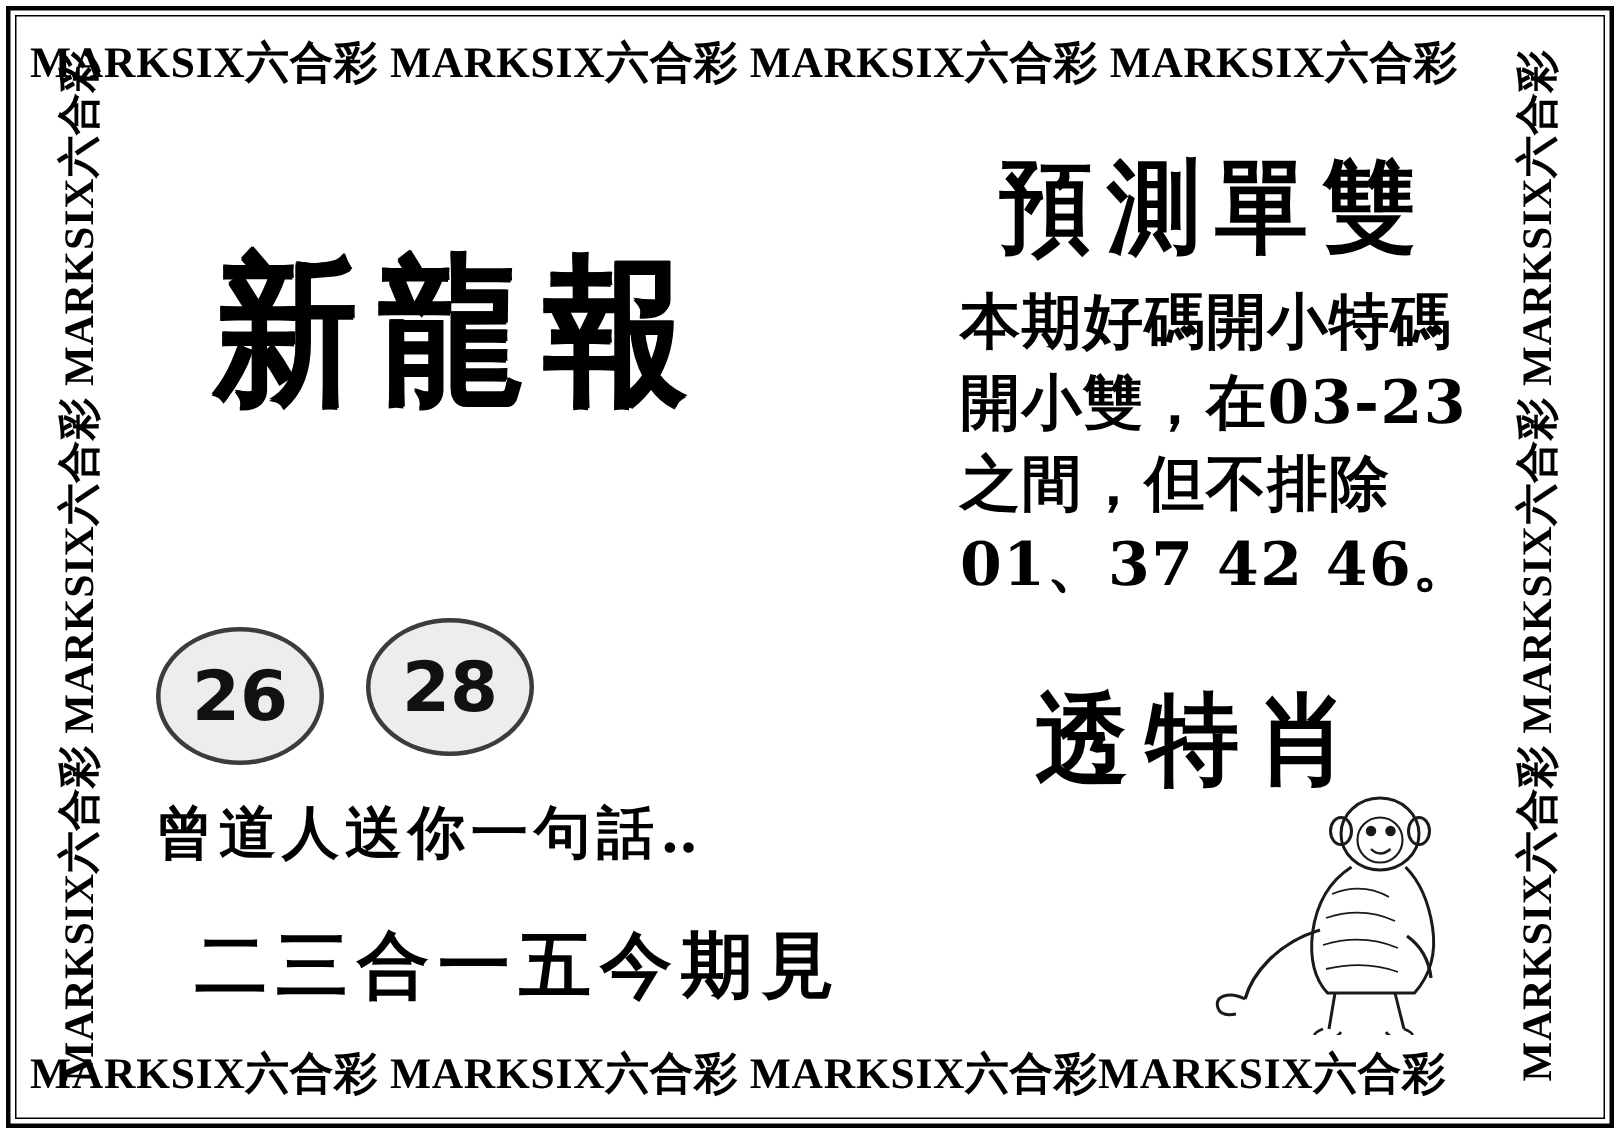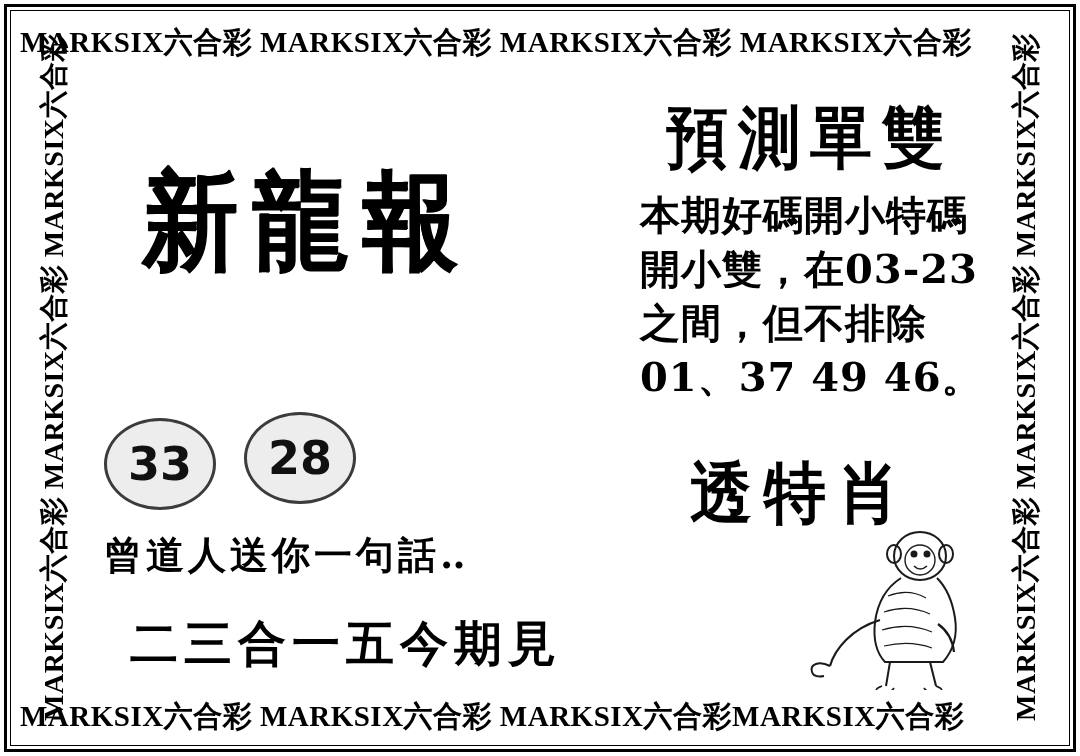--- a/index.html
+++ b/index.html
@@ -225,29 +225,29 @@
   <div class="marquee marquee-top">MARKSIX六合彩 MARKSIX六合彩 MARKSIX六合彩 MARKSIX六合彩</div>
   <div class="marquee marquee-bottom">MARKSIX六合彩  MARKSIX六合彩  MARKSIX六合彩MARKSIX六合彩</div>
   <div class="marquee marquee-left">MARKSIX六合彩 MARKSIX六合彩 MARKSIX六合彩</div>
   <div class="marquee marquee-right">MARKSIX六合彩 MARKSIX六合彩 MARKSIX六合彩</div>
 
 
   <div class="masthead">新龍報</div>
 
 
   <div class="balls">
-    <div class="ball b0">33</div>
+    <div class="ball b0">26</div>
     <div class="ball b1">28</div>
   </div>
 
   <div class="slogan-2">曾道人送你一句話‥</div>
   <div class="slogan-3">二三合一五今期見</div>
 
   <div class="right-title">預測單雙</div>
-  <div class="right-body">本期好碼開小特碼開小雙，在03-23之間，但不排除01、37 49 46。</div>
+  <div class="right-body">本期好碼開小特碼開小雙，在03-23之間，但不排除01、37 42 46。</div>
   <div class="right-subtitle">透特肖</div>
 
   <svg class="monkey" viewBox="0 0 230 170" xmlns="http://www.w3.org/2000/svg">
     <g fill="none" stroke="#1a1a1a" stroke-width="2">
       <ellipse cx="150" cy="36" rx="26" ry="24"></ellipse>
       <ellipse cx="150" cy="40" rx="15" ry="15" stroke-width="1.4"></ellipse>
       <circle cx="144" cy="34" r="2.5" fill="#1a1a1a"></circle>
       <circle cx="157" cy="34" r="2.5" fill="#1a1a1a"></circle>
       <path d="M144 46 q6 6 13 0" stroke-width="1.6"></path>
       <ellipse cx="124" cy="34" rx="7" ry="9"></ellipse>

